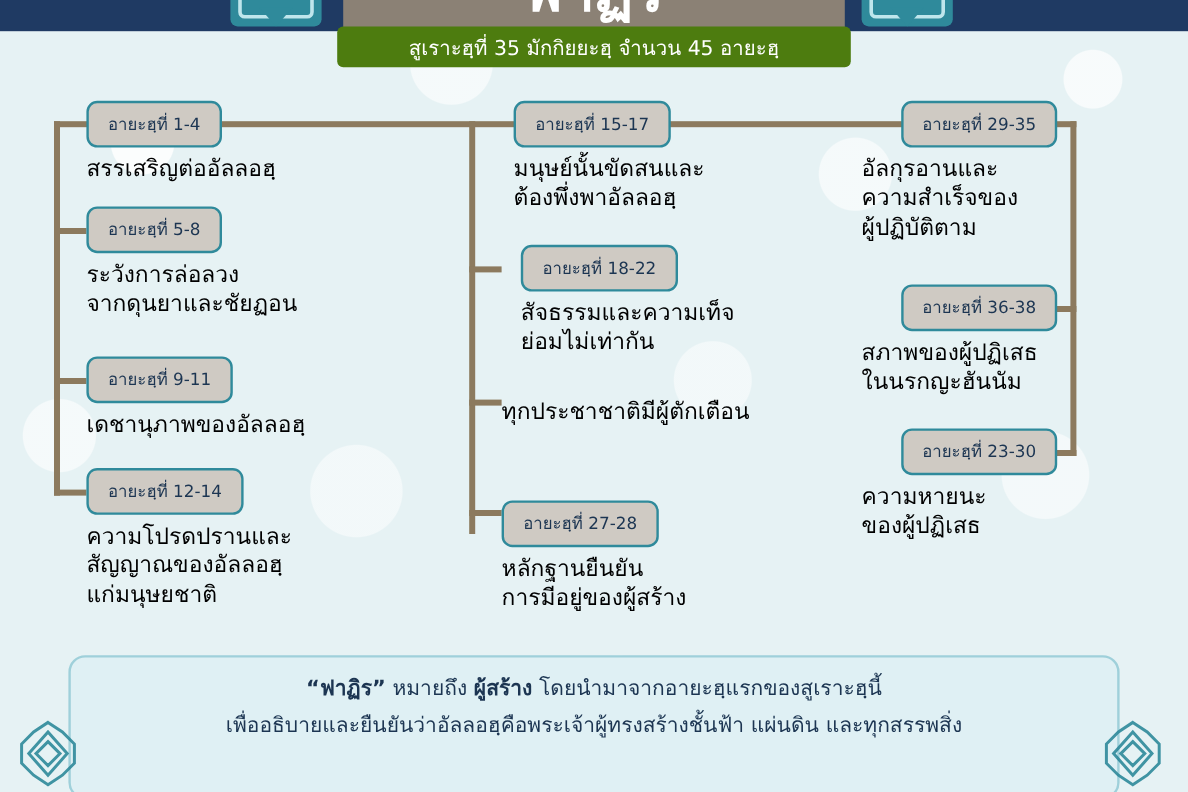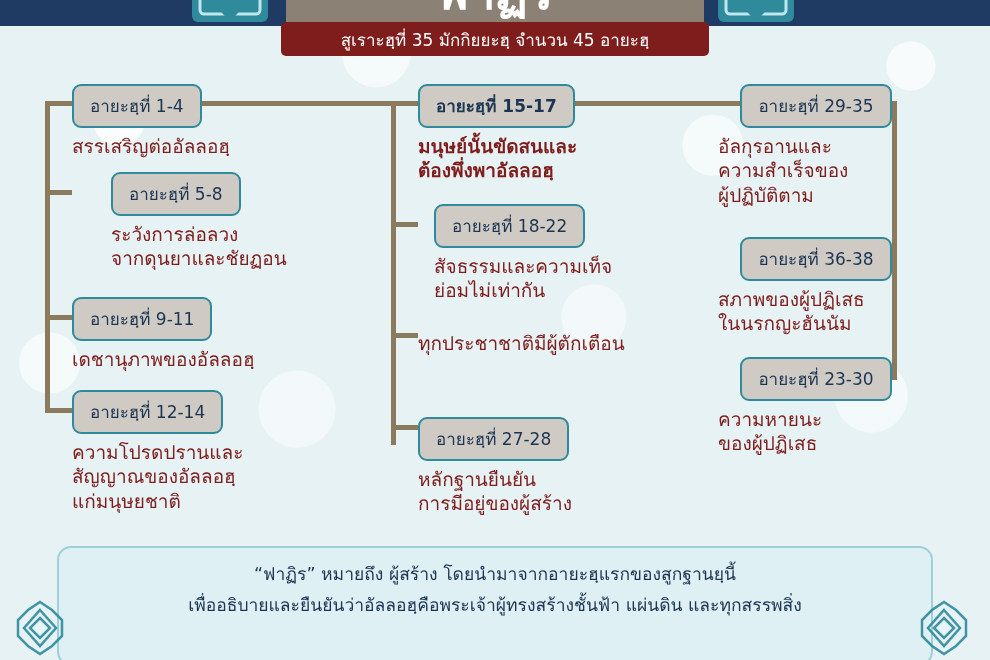--- a/index.html
+++ b/index.html
@@ -64,21 +64,21 @@
     color: #ffffff;
     letter-spacing: 1px;
     z-index: 3;
   }
   #subtitle-plate {
     position: absolute;
     left: 281px;
     top: 22px;
     width: 428px;
     height: 34px;
-    background: #7f1d1d;
+    background: #4d7c0f;
     border-radius: 5px;
     z-index: 3;
     display: flex;
     align-items: center;
     justify-content: center;
   }
   #subtitle-text {
     color: #ffffff;
     font-size: 17px;
     white-space: nowrap;
@@ -104,27 +104,27 @@
   .node {
     position: absolute;
     z-index: 4;
   }
   .pill {
     display: inline-block;
     background: #cfcac3;
     border: 2.5px solid #2f8a9b;
     border-radius: 9px;
     color: #1c3552;
-    font-size: 17px;
+    font-size: 14px;
     padding: 6px 16px 7px 16px;
     white-space: nowrap;
     box-sizing: border-box;
   }
   .desc {
-    color: #7f1d1d;
+    color: #000000;
     font-size: 19px;
     line-height: 1.28;
     margin-top: 6px;
     white-space: pre-line;
   }
   .col-center .pill,
   .col-center .desc { text-align: left; }
   .col-right { text-align: center; }
   .col-right .desc { text-align: left; }
 
@@ -142,21 +142,21 @@
     box-sizing: border-box;
     padding: 14px 24px 0 24px;
     text-align: center;
   }
   #footnote p {
     margin: 0 0 6px 0;
     font-size: 17.5px;
     color: #1c3552;
     line-height: 1.42;
   }
-  .bold { font-weight: normal; }
+  .bold { font-weight: bold; }
 
   .corner-ornament {
     position: absolute;
     width: 56px;
     height: 56px;
     z-index: 5;
     opacity: 0.9;
   }
   #ornament-bl { left: 12px; top: 600px; }
   #ornament-br { left: 916px; top: 600px; }
@@ -202,37 +202,37 @@
 <div class="rail" style="left:391px; top:425px; width:27px; height:5px;"></div>
 
 <div class="rail" style="left:892px; top:101px; width:5px; height:279px;"></div>
 <div class="rail" style="left:866px; top:255px; width:31px; height:5px;"></div>
 <div class="rail" style="left:866px; top:375px; width:31px; height:5px;"></div>
 
 <div class="node col-left" style="left:72px; top:84px; width:300px;">
   <span class="pill">อายะฮฺที่ 1-4</span>
   <div class="desc">สรรเสริญต่ออัลลอฮฺ</div>
 </div>
-<div class="node col-left" style="left:72px; top:172px; width:300px;margin-left:39px;">
+<div class="node col-left" style="left:72px; top:172px; width:300px;">
   <span class="pill">อายะฮฺที่ 5-8</span>
   <div class="desc">ระวังการล่อลวง
 จากดุนยาและชัยฏอน</div>
 </div>
 <div class="node col-left" style="left:72px; top:297px; width:300px;">
   <span class="pill">อายะฮฺที่ 9-11</span>
   <div class="desc">เดชานุภาพของอัลลอฮฺ</div>
 </div>
 <div class="node col-left" style="left:72px; top:390px; width:300px;">
   <span class="pill">อายะฮฺที่ 12-14</span>
   <div class="desc">ความโปรดปรานและ
 สัญญาณของอัลลอฮฺ
 แก่มนุษยชาติ</div>
 </div>
 
-<div class="node col-center" style="left:418px; top:84px; width:300px;font-weight:bold;">
+<div class="node col-center" style="left:428px; top:84px; width:300px;">
   <span class="pill">อายะฮฺที่ 15-17</span>
   <div class="desc">มนุษย์นั้นขัดสนและ
 ต้องพึ่งพาอัลลอฮฺ</div>
 </div>
 <div class="node col-center" style="left:418px; top:204px; width:300px;margin-left:16px;">
   <span class="pill">อายะฮฺที่ 18-22</span>
   <div class="desc">สัจธรรมและความเท็จ
 ย่อมไม่เท่ากัน</div>
 </div>
 <div class="node col-center" style="left:418px; top:325px; width:310px;">
@@ -256,21 +256,21 @@
 ในนรกญะฮันนัม</div>
 </div>
 <div class="node col-right" style="left:718px; top:357px; width:196px;">
   <span class="pill">อายะฮฺที่ 23-30</span>
   <div class="desc">ความหายนะ
 ของผู้ปฏิเสธ</div>
 </div>
 
 <div id="footnote">
   <p>
-    <span class="bold">“ฟาฏิร”</span><span> หมายถึง </span><span class="bold">ผู้สร้าง</span><span> โดยนำมาจากอายะฮฺแรกของสูกฐานยฺนี้</span>
+    <span class="bold">“ฟาฏิร”</span><span> หมายถึง </span><span class="bold">ผู้สร้าง</span><span> โดยนำมาจากอายะฮฺแรกของสูเราะฮฺนี้</span>
   </p>
   <p>เพื่ออธิบายและยืนยันว่าอัลลอฮฺคือพระเจ้าผู้ทรงสร้างชั้นฟ้า แผ่นดิน และทุกสรรพสิ่ง</p>
 </div>
 
 <svg class="corner-ornament" id="ornament-bl" viewBox="0 0 56 56">
   <polygon points="28,2 40,10 50,20 50,36 40,46 28,54 16,46 6,36 6,20 16,10" fill="none" stroke="#2f8a9b" stroke-width="2.5"></polygon>
   <polygon points="28,10 44,28 28,46 12,28" fill="none" stroke="#2f8a9b" stroke-width="2.5"></polygon>
   <polygon points="28,18 38,28 28,38 18,28" fill="none" stroke="#2f8a9b" stroke-width="2.5"></polygon>
 </svg>
 <svg class="corner-ornament" id="ornament-br" viewBox="0 0 56 56">

